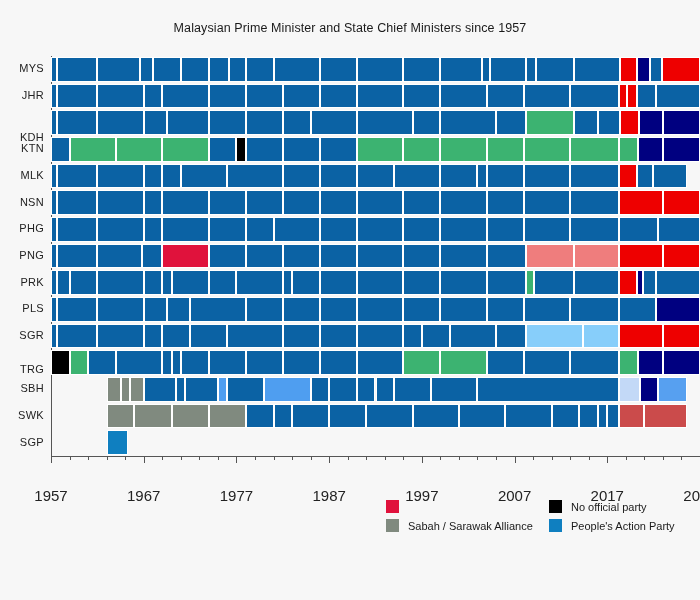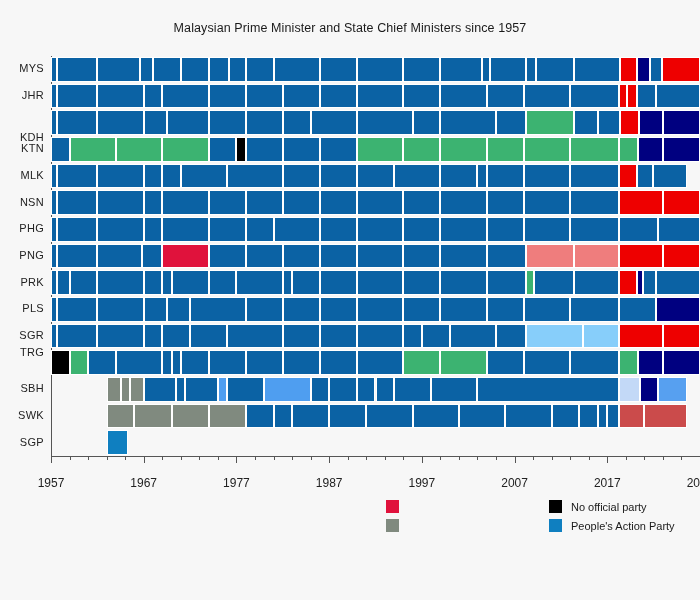--- a/index.html
+++ b/index.html
@@ -48,21 +48,21 @@
   #xaxis{
     position:absolute;left:51px;top:456px;width:649px;height:1px;
     background:#555;
   }
   .tick{
     position:absolute;top:456px;width:1px;background:#555;
   }
   .tick.major{height:7px;}
   .tick.minor{height:4px;}
   .xlab{
-    position:absolute;top:476px;font-size:12px;color:#222;
+    position:absolute;top:487px;font-size:15px;color:#222;
     transform:translateX(-50%);white-space:nowrap;
   }
 
   
   #legend{
     position:absolute;left:0;top:498px;width:700px;height:80px;
   }
   .lg-col{position:absolute;top:0;}
   .lg-item{
     position:relative;height:19px;line-height:19px;
@@ -86,21 +86,21 @@
       <div class="ylab" style="top: 89px;">JHR</div>
       <div class="ylab" style="top: 131px;">KDH</div>
       <div class="ylab" style="top: 142.333px;">KTN</div>
       <div class="ylab" style="top: 169px;">MLK</div>
       <div class="ylab" style="top: 195.667px;">NSN</div>
       <div class="ylab" style="top: 222.333px;">PHG</div>
       <div class="ylab" style="top: 249px;">PNG</div>
       <div class="ylab" style="top: 275.667px;">PRK</div>
       <div class="ylab" style="top: 302.333px;">PLS</div>
       <div class="ylab" style="top: 329px;">SGR</div>
-      <div class="ylab" style="top: 346px;">TRG</div>
+      <div class="ylab" style="top: 363px;">TRG</div>
       <div class="ylab" style="top: 382.333px;">SBH</div>
       <div class="ylab" style="top: 409px;">SWK</div>
       <div class="ylab" style="top: 435.667px;">SGP</div>
     </div>
 
   <div id="plot">
     <div id="plot-frame"></div>
     <div id="rows">
         <div class="row" style="top: 0px; height: 26.6667px;">
           <div class="seg" title="MYS BN 1957–1957.6" style="left: 0px; width: 5.56286px; background: rgb(11, 98, 164);"></div>
@@ -443,21 +443,21 @@
       <div class="xlab" style="left: 329.143px;">1987</div>
       <div class="xlab" style="left: 421.857px;">1997</div>
       <div class="xlab" style="left: 514.571px;">2007</div>
       <div class="xlab" style="left: 607.286px;">2017</div>
       <div class="xlab" style="left: 700px;">2027</div>
     </div>
 
   <div id="legend">
       <div class="lg-col" style="left: 386px;">
         <div class="lg-item"><span class="lg-sw" style="background: rgb(224, 18, 60);"></span></div>
-        <div class="lg-item"><span class="lg-sw" style="background: rgb(128, 138, 127);"></span></div>
+        <div class="lg-item"><span class="lg-sw" style="background: rgb(128, 138, 127);"></span><span class="lg-tx">Sabah / Sarawak Alliance</span></div>
       </div>
       <div class="lg-col" style="left: 549px;">
         <div class="lg-item"><span class="lg-sw" style="background: rgb(0, 0, 0);"></span><span class="lg-tx">No official party</span></div>
         <div class="lg-item"><span class="lg-sw" style="background: rgb(15, 127, 192);"></span><span class="lg-tx">People's Action Party</span></div>
       </div>
     </div>
 
 </div>
 
 </body></html>

